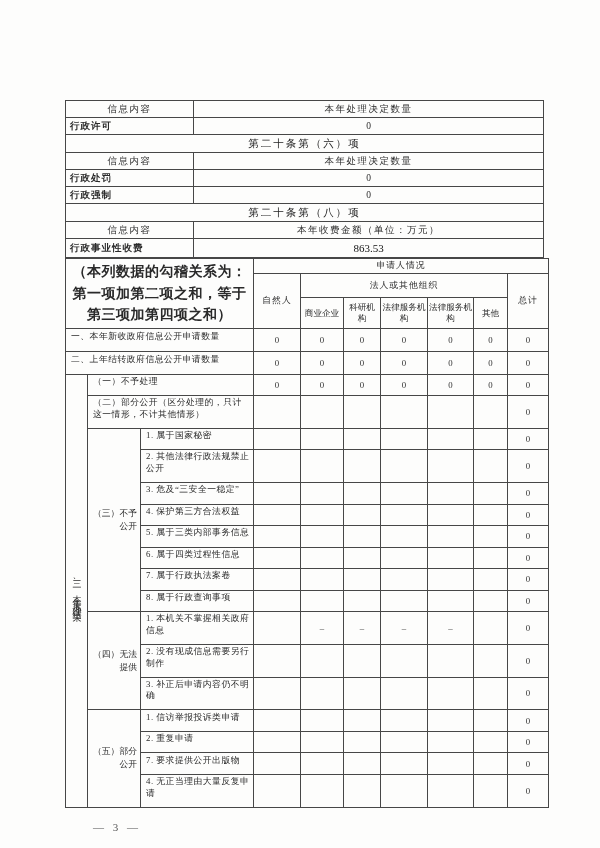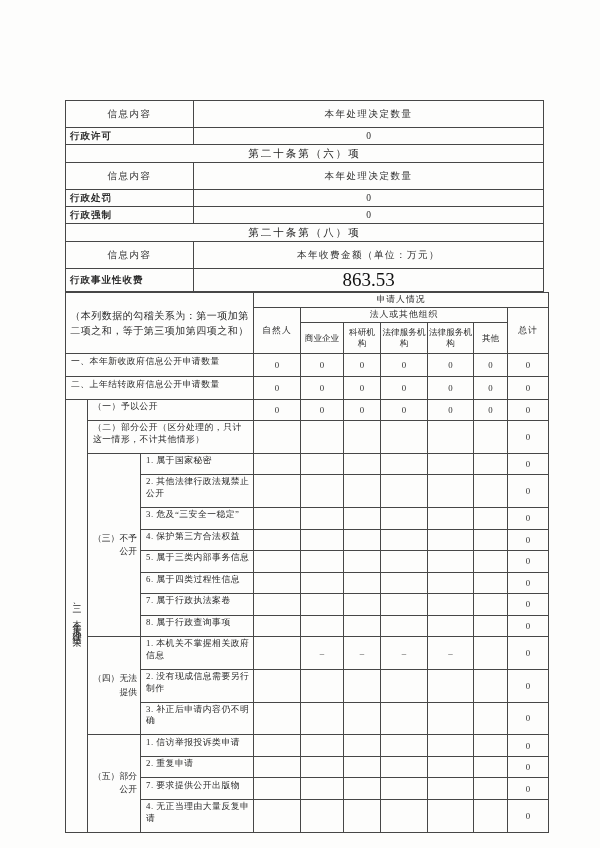--- a/index.html
+++ b/index.html
@@ -22,43 +22,43 @@
   table { border-collapse: collapse; table-layout: fixed; }
   td { border: 1px solid #474747; overflow: hidden; }
 
   .upper { width: 478px; }
   .upper td { font-size: 9.5px; color: #2a2a2a; }
   .upper td.sec-title {
     text-align: center; height: 18px; font-size: 10.5px;
     letter-spacing: 2px; color: #222;
   }
   .upper td.hcell {
-    text-align: center; height: 27px; letter-spacing: 1.5px;
+    text-align: center; height: 17px; letter-spacing: 1.5px;
   }
   .upper td.rlabel {
     text-align: left; padding-left: 4px; height: 17px; letter-spacing: 1px; font-weight: bold;
   }
   .upper td.rvalue { text-align: center; height: 17px; }
   .upper td.bigvalue {
-    text-align: center; height: 19px; font-size: 19px; color: #111;
+    text-align: center; height: 19px; font-size: 11px; color: #111;
   }
 
   
   .heading {
     font-family: "Liberation Sans", "DejaVu Sans", sans-serif;
     font-weight: bold; font-size: 15px; color: #000;
     letter-spacing: 1px; margin: 6px 0 6px 20px;
   }
 
   
   .main { width: 484px; }
   .main td { font-size: 8.8px; color: #2a2a2a; }
   .main td.note {
-    text-align: center; font-size: 10px; line-height: 1.55;
-    padding: 2px 4px; letter-spacing: 0.5px;
+    text-align: center; font-size: 14px; line-height: 1.55;
+    padding: 2px 4px; letter-spacing: 0.5px; font-weight: bold;
   }
   .main td.hdr { text-align: center; letter-spacing: 1px; }
   .main td.sub { font-size: 8.6px; text-align: center; line-height: 1.25; padding: 1px; }
   .main tr.hr1 td, .main tr.hr2 td { height: 15px; }
   .main tr.hr3 td { height: 31px; }
   .main td.vert {
     writing-mode: vertical-rl; text-orientation: upright;
     text-align: center; letter-spacing: 3px; font-size: 9px; padding: 4px 0;
   }
   .main td.lab {
@@ -179,21 +179,21 @@
       <td class="val">0</td>
       <td class="val">0</td>
       <td class="val">0</td>
       <td class="val">0</td>
       <td class="val">0</td>
       <td class="val">0</td>
     </tr>
 
     <tr class="r-sub">
       <td class="vert" rowspan="17">三、本年度办理结果</td>
-      <td class="lab" colspan="2">（一）予以公开</td>
+      <td class="lab" colspan="2">（一）不予处理</td>
       <td class="val">0</td>
       <td class="val">0</td>
       <td class="val">0</td>
       <td class="val">0</td>
       <td class="val">0</td>
       <td class="val">0</td>
       <td class="val">0</td>
     </tr>
 
     <tr class="r-two">

